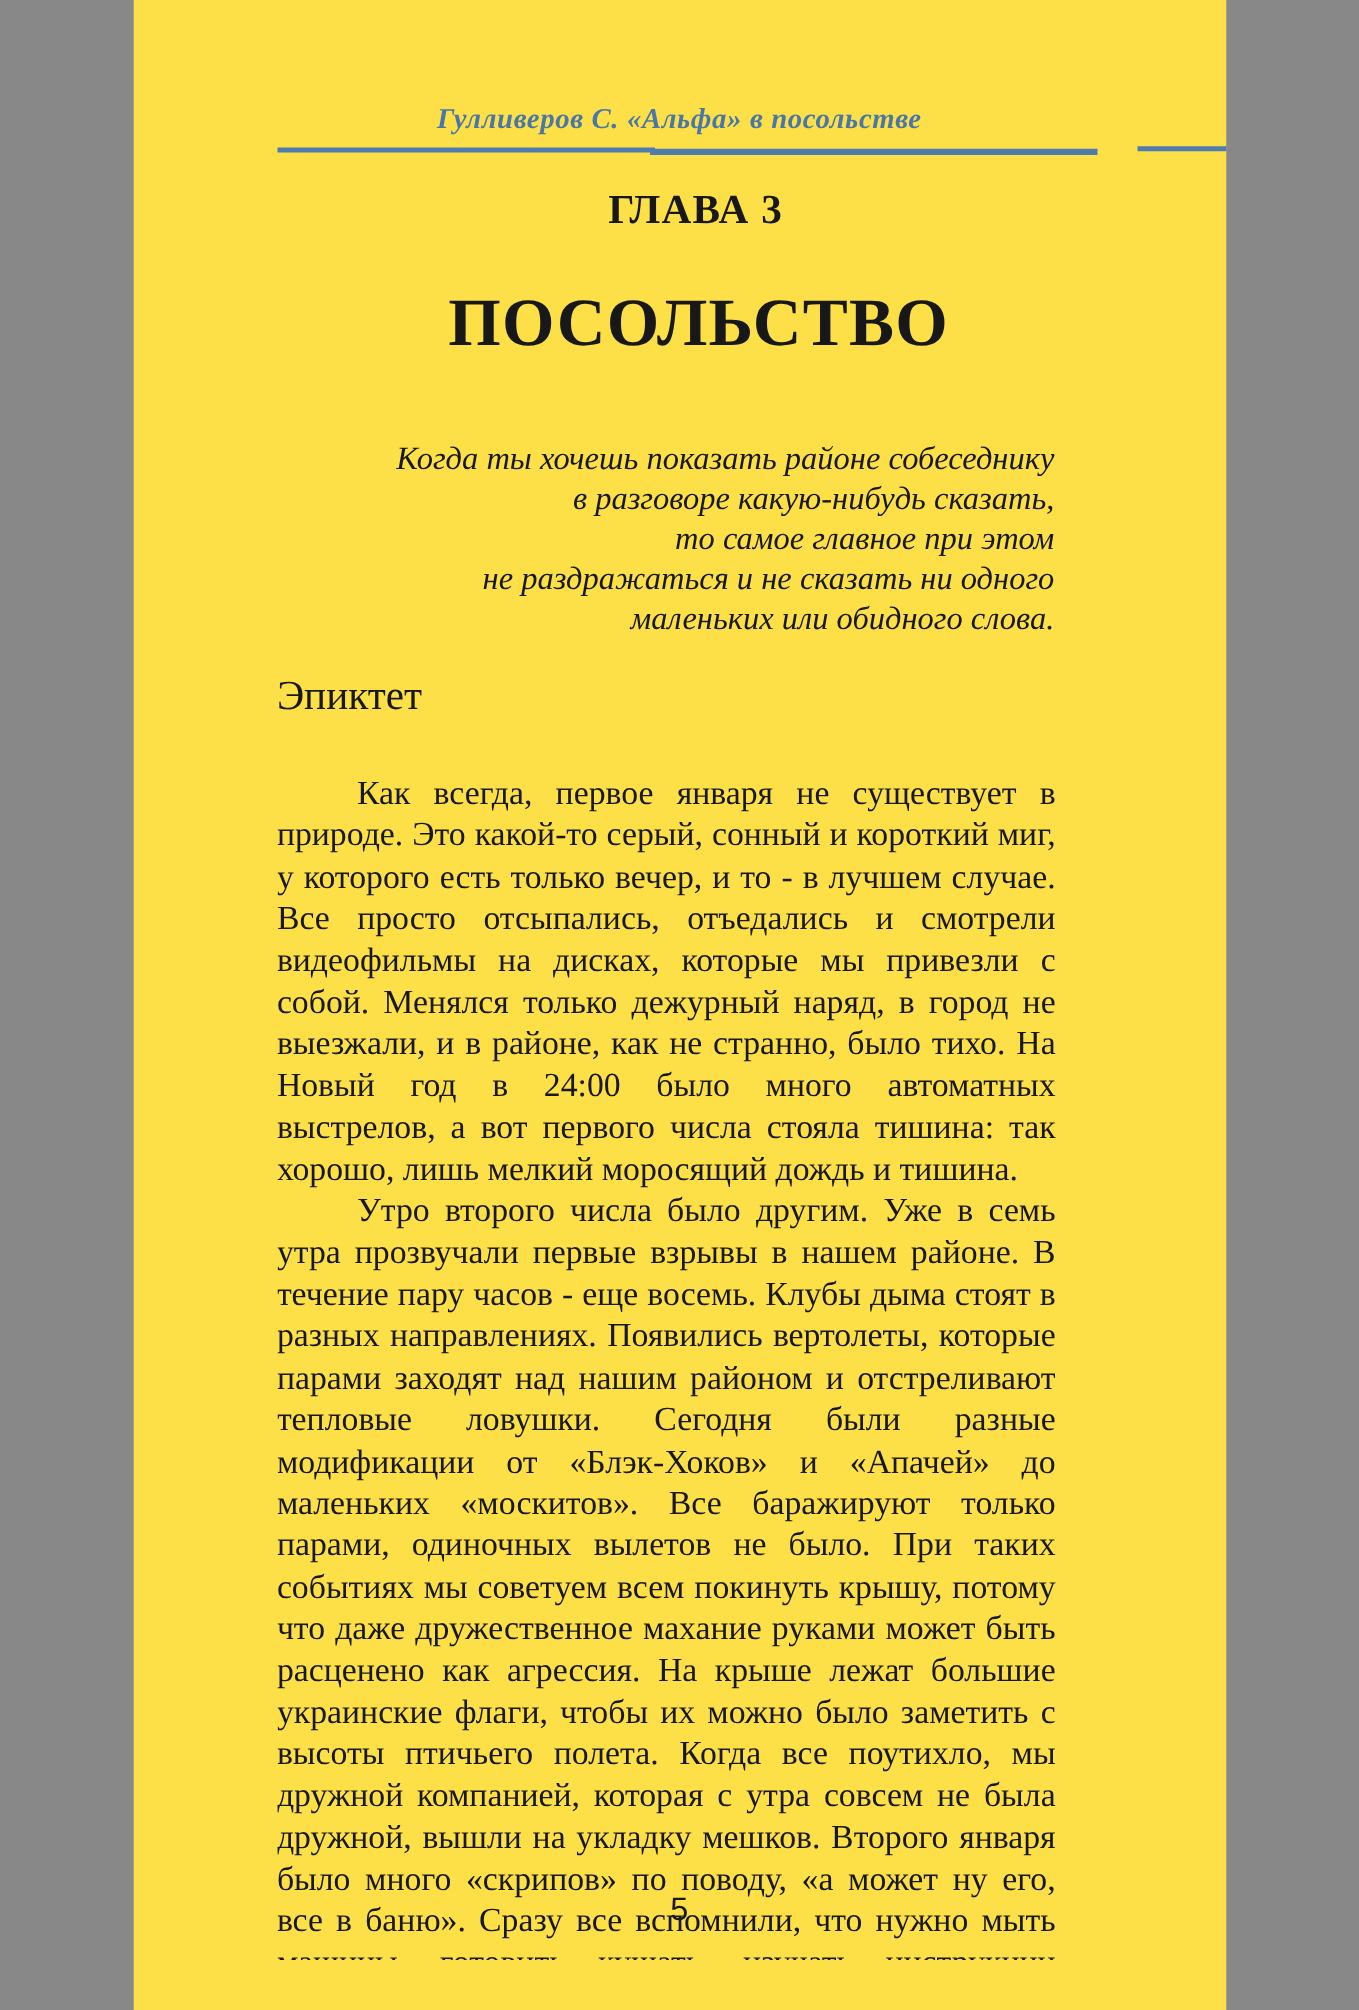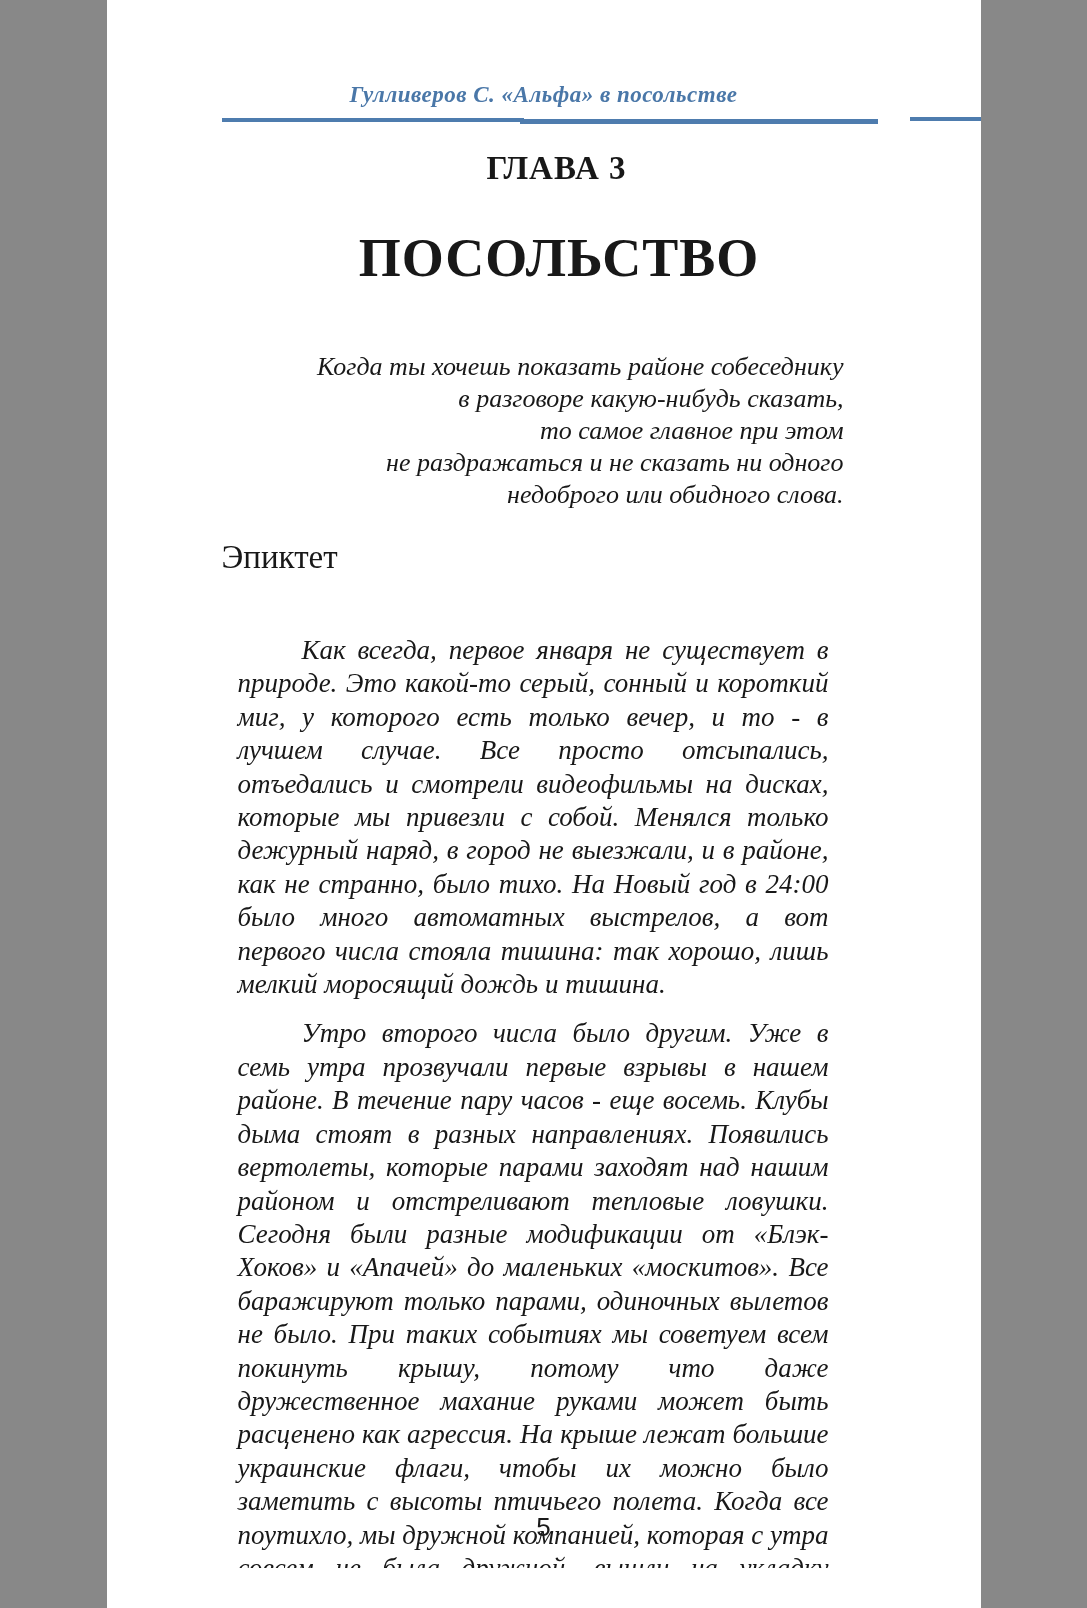--- a/index.html
+++ b/index.html
@@ -1,21 +1,21 @@
 <!DOCTYPE html>
 <html lang="ru"><head>
 <meta charset="utf-8">
 <style>
   html, body { margin: 0; padding: 0; background: #888; }
   .page {
     position: relative;
     width: 874px;
     height: 1608px;
     margin: 0 auto;
-    background: #ffffff;
+    background: #fde047;
     font-family: "Liberation Serif", "DejaVu Serif", serif;
     color: #181818;
     overflow: hidden;
   }
 
   
   .running-title {
     padding-top: 82px;
     text-align: center;
     font-style: italic;
@@ -72,23 +72,22 @@
   
   .body-text {
     margin: 42px 136px 0 115px;
     font-size: 27px;
     line-height: 33.4px;
     text-align: justify;
     max-height: 950px;
     overflow: hidden;
   }
   .body-text p {
-    margin: 16px;
+    margin: 0;
     text-indent: 64px;
-    font-style: italic;
   }
 
   .page-number {
     position: absolute;
     left: 0;
     right: 0;
     top: 1512px;
     text-align: center;
     font-family: "Liberation Sans", "DejaVu Sans", sans-serif;
     font-size: 26px;
@@ -110,21 +109,21 @@
 
   <div class="chapter-label">ГЛАВА 3</div>
 
   <h1 class="chapter-title">ПОСОЛЬСТВО</h1>
 
   <div class="epigraph">
     <div>Когда ты хочешь показать районе собеседнику</div>
     <div>в разговоре какую-нибудь сказать,</div>
     <div>то самое главное при этом</div>
     <div>не раздражаться и не сказать ни одного</div>
-    <div>недоброго или обидного  слова.</div>
+    <div>маленьких или обидного  слова.</div>
   </div>
 
   <div class="epigraph-attribution">Эпиктет</div>
 
   <div class="body-text">
     <p>Как всегда, первое января не существует в природе. Это какой-то серый, сонный и короткий миг, у которого есть только вечер, и то - в лучшем случае. Все просто отсыпались, отъедались и смотрели видеофильмы на дисках, которые мы привезли с собой. Менялся только дежурный наряд, в город не выезжали, и в районе, как не странно, было тихо. На Новый год в 24:00 было много автоматных выстрелов, а вот первого числа стояла тишина: так хорошо, лишь мелкий моросящий дождь и тишина.</p>
     <p>Утро второго числа было другим. Уже в семь утра прозвучали первые взрывы в нашем районе. В течение пару часов - еще восемь. Клубы дыма стоят в разных направлениях. Появились вертолеты, которые парами заходят над нашим районом и отстреливают тепловые ловушки. Сегодня были разные модификации от «Блэк-Хоков» и «Апачей» до маленьких «москитов». Все баражируют только парами, одиночных вылетов не было. При таких событиях мы советуем всем покинуть крышу, потому что даже дружественное махание руками может быть расценено как агрессия. На крыше лежат большие украинские флаги, чтобы их можно было заметить с высоты птичьего полета. Когда все поутихло, мы дружной компанией, которая с утра совсем не была дружной, вышли на укладку мешков. Второго января было много «скрипов» по поводу, «а может ну его, все в баню». Сразу все вспомнили, что нужно мыть машины, готовить кушать, изучать инструкции которые уже некоторые получили. Поскольку мы с «Хаммером» были с утра поварами и приготовили обед, он гречневый суп, а я рисс с мясной подливой и на это тратить время и усилия не нужно, то договорились так. Работаем с 10:00 до 14:00 и идем вместе обедать. После обеда - отдых. Вроде такой подход всех устроил. С одной стороны, это был полурабочий день, но с другой - моросящий</p>
   </div>
 
   <div class="page-number">5</div>

